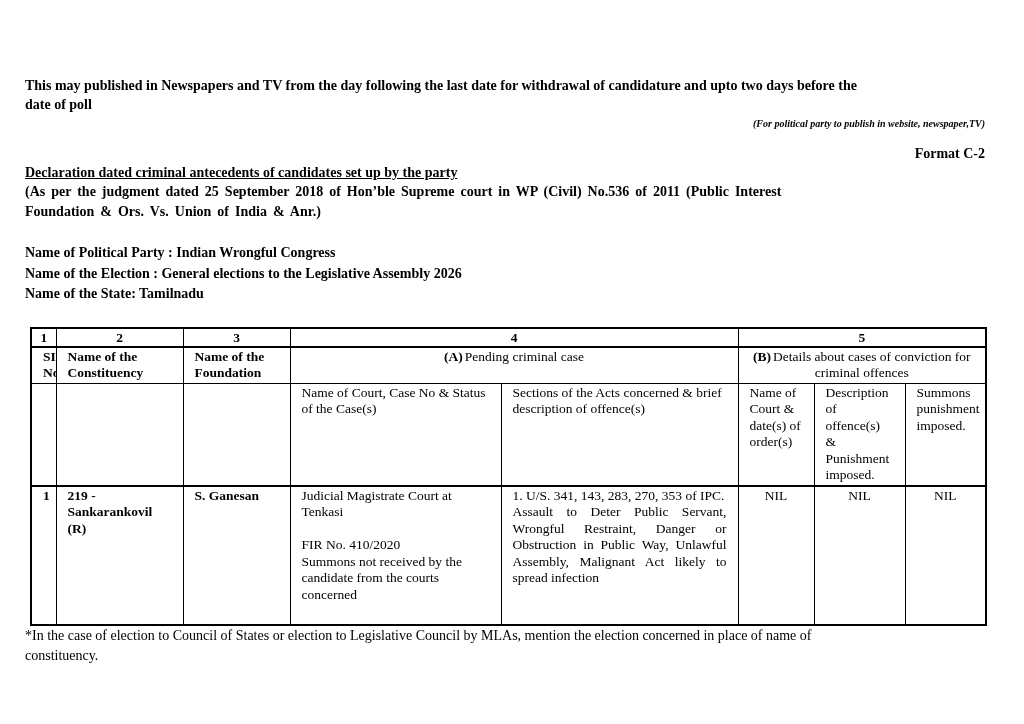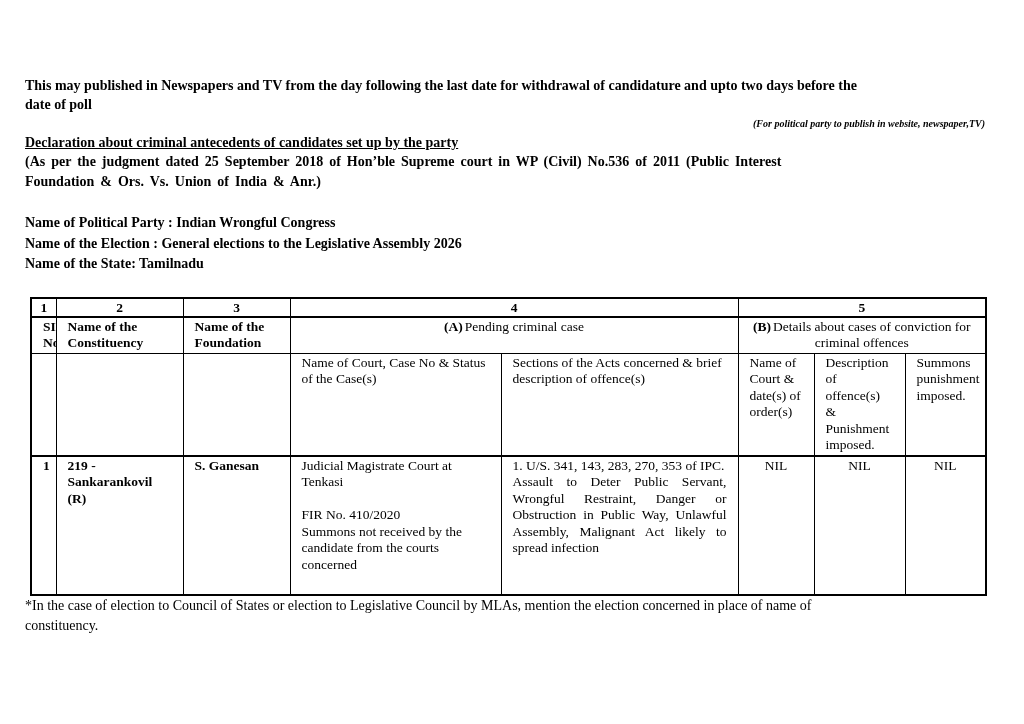--- a/index.html
+++ b/index.html
@@ -105,22 +105,23 @@
 <body>
 
 <div class="page">
   <div class="content">
 
     <p class="intro preline">This may published in Newspapers and TV from the day following the last date for withdrawal of candidature and upto two days before the
 date of poll</p>
 
     <p class="publish-note">(For political party to publish in website, newspaper,TV)</p>
 
+    <p class="format-label">Format C-2</p>
 
-    <p class="doc-title">Declaration about criminal antecedents of candidates set up by the party</p>
+    <p class="doc-title">Declaration dated criminal antecedents of candidates set up by the party</p>
 
     <p class="judgment preline">(As per the judgment dated 25 September 2018 of Hon’ble Supreme court in WP (Civil) No.536 of 2011 (Public Interest
 Foundation &amp; Ors. Vs. Union of India &amp; Anr.)</p>
 
     <div class="meta-block">
       <p class="meta">Name of Political Party : Indian Wrongful Congress</p>
       <p class="meta">Name of the Election : General elections to the Legislative Assembly 2026</p>
       <p class="meta">Name of the State: Tamilnadu</p>
     </div>
 

